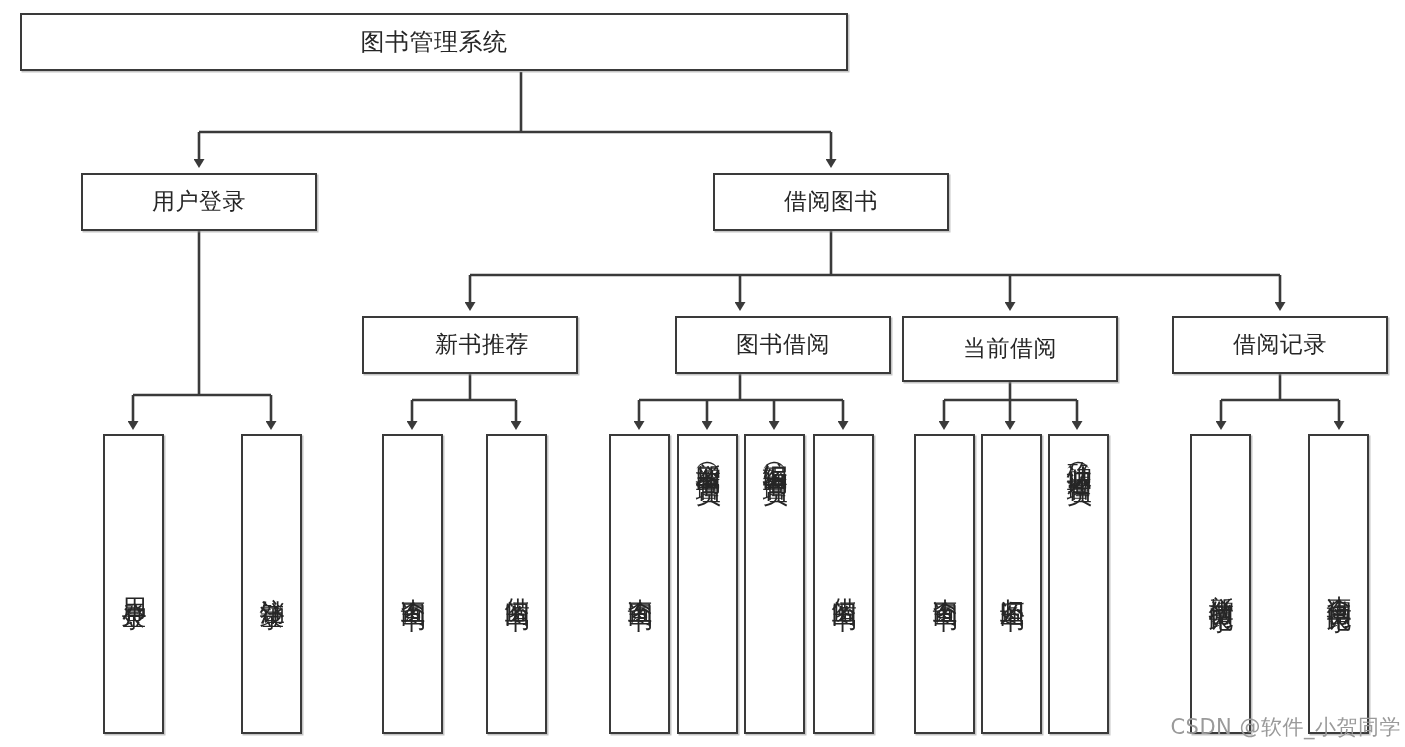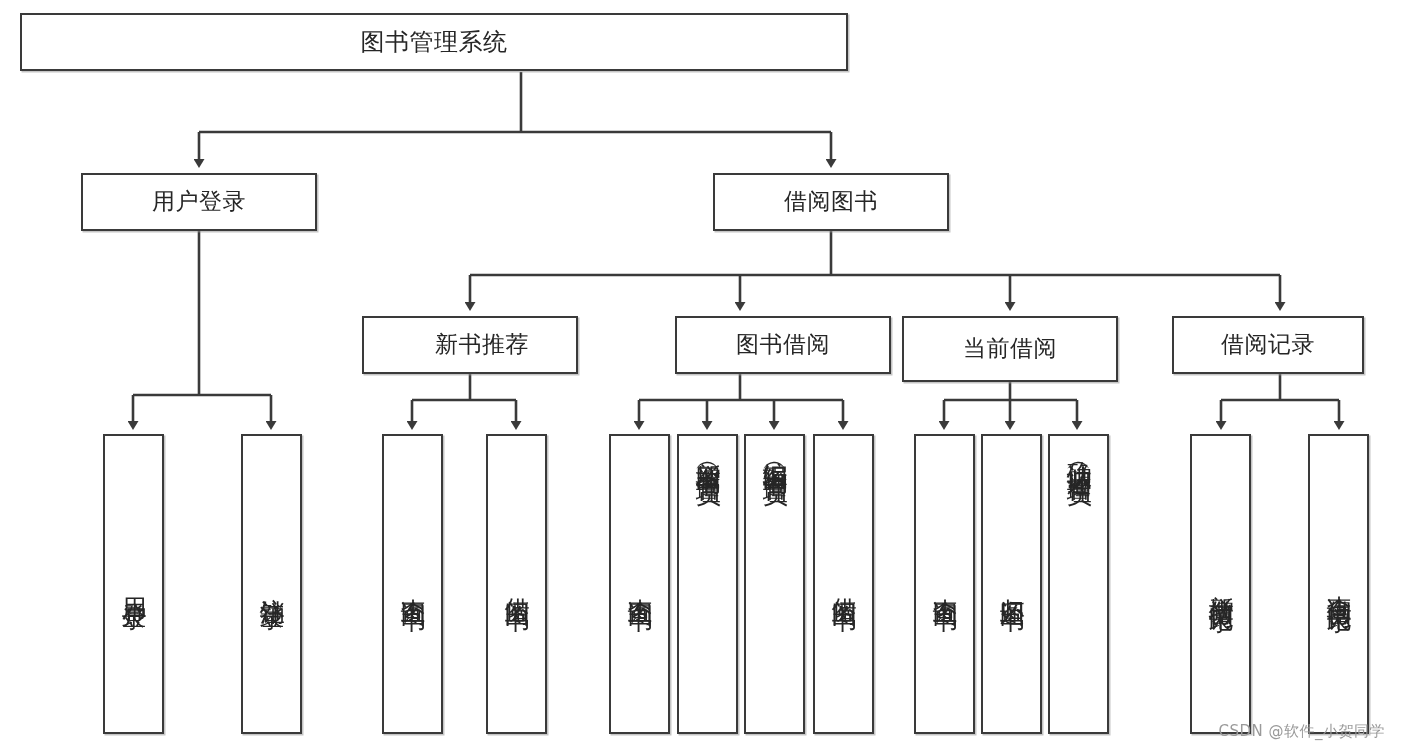--- a/index.html
+++ b/index.html
@@ -60,23 +60,23 @@
     letter-spacing: 3px;
     white-space: nowrap;
   }
   .node.vert.centered {
     align-items: center;
     padding-top: 0;
   }
   .node.root .label { font-size: 24px; }
   #watermark {
     position: absolute;
-    right: 20px;
+    right: 4px;
     bottom: 6px;
-    font-size: 15px;
+    font-size: 21px;
     color: #9a9a9a;
     font-family: "DejaVu Sans", "Liberation Sans", sans-serif;
     letter-spacing: 0.5px;
     white-space: nowrap;
     pointer-events: none;
     margin-top: 28px;
   }
 </style>
 </head>
 <body>
@@ -146,21 +146,21 @@
 
   <div class="node horiz" style="left:362px; top:316px; width:216px; height:58px;padding-left:24px;">
     <span class="label">新书推荐</span>
   </div>
   <div class="node horiz" style="left:632px; top:316px; width:216px; height:58px;margin-left:43px;">
     <span class="label">图书借阅</span>
   </div>
   <div class="node horiz" style="left:902px; top:316px; width:216px; height:66px;">
     <span class="label">当前借阅</span>
   </div>
-  <div class="node horiz" style="left:1172px; top:316px; width:192px; height:58px;">
+  <div class="node horiz" style="left:1172px; top:316px; width:216px; height:58px;">
     <span class="label">借阅记录</span>
   </div>
 
   <div class="node vert centered" style="left:103px; top:434px; width:61px; height:300px;">
     <span class="label">用户登录</span>
   </div>
   <div class="node vert centered" style="left:241px; top:434px; width:61px; height:300px;">
     <span class="label">注销登录</span>
   </div>
 

